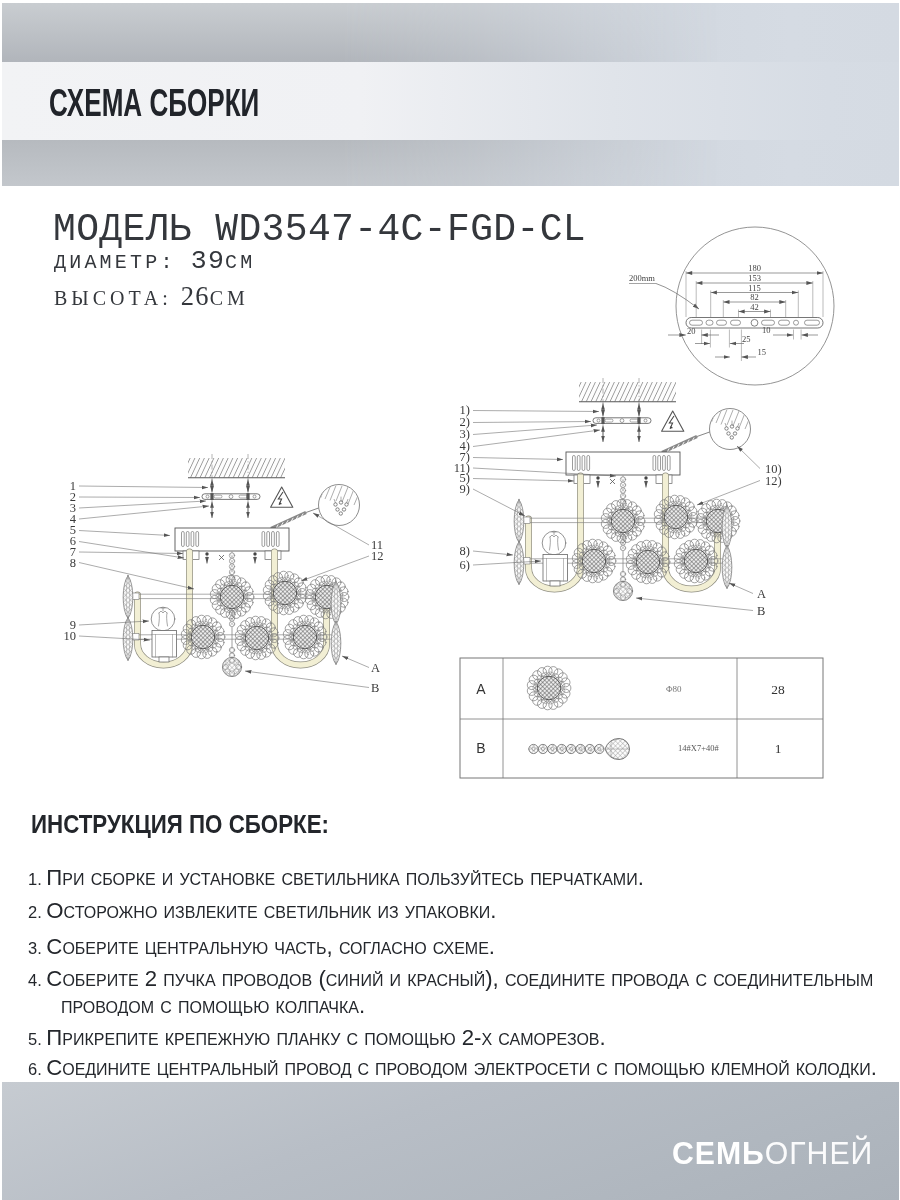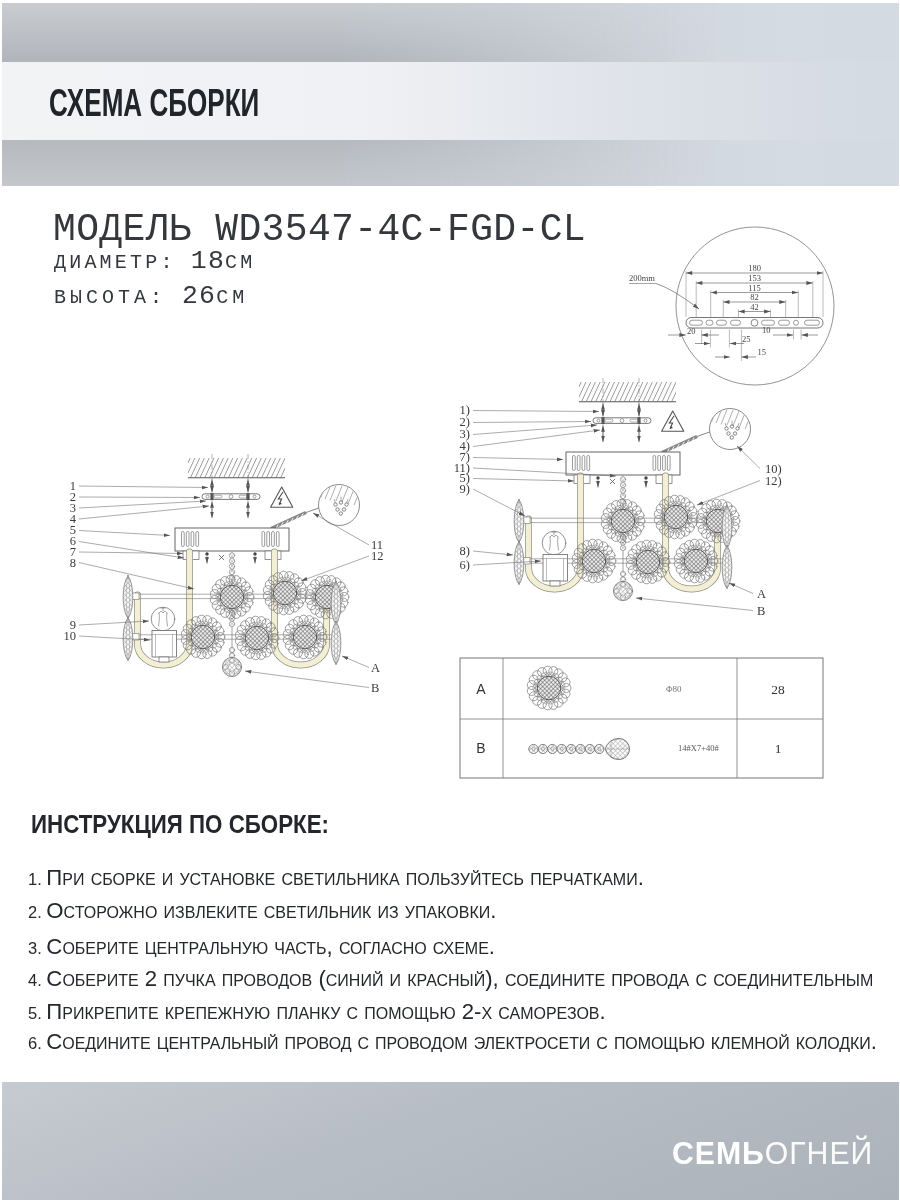--- a/index.html
+++ b/index.html
@@ -14,23 +14,23 @@
 <div class="abs" style="left:2px;top:3px;width:897px;height:59px;background:linear-gradient(180deg,#c9cdd1 0%,#b1b5bb 100%);-webkit-mask-image:linear-gradient(90deg,#000 0%,#000 38%,transparent 80%);mask-image:linear-gradient(90deg,#000 0%,#000 38%,transparent 80%);"></div>
 
 <div class="abs" style="left:2px;top:140px;width:897px;height:46px;background:linear-gradient(180deg,#b6babf 0%,#c3c7cc 100%);-webkit-mask-image:linear-gradient(90deg,#000 0%,#000 38%,transparent 80%);mask-image:linear-gradient(90deg,#000 0%,#000 38%,transparent 80%);"></div>
 
 <div class="abs" style="left:2px;top:62px;width:897px;height:78px;background:linear-gradient(90deg,#f2f3f5 0%,#f0f1f4 40%,#e0e4ea 68%,#d6dce4 92%,#d5dbe3 100%);"></div>
 
 <div class="abs" style="left:49px;top:81px;font-weight:bold;font-size:34px;letter-spacing:0;color:#21242a;transform:scale(0.767,1.13);transform-origin:left top;white-space:nowrap;">СХЕМА СБОРКИ</div>
 
 <div class="abs" style="left:53px;top:208px;font-family:'Liberation Mono',monospace;font-size:38px;letter-spacing:0.37px;color:#34373c;white-space:nowrap;">МОДЕЛЬ WD3547-4C-FGD-CL</div>
 
-<div class="abs" style="left:54px;top:246px;font-family:'Liberation Mono',monospace;font-size:20px;letter-spacing:3.2px;color:#34373c;white-space:nowrap;">ДИАМЕТР:&nbsp;<span style="font-size:26.5px;letter-spacing:1.2px;">18</span><span>СМ</span></div>
-
-<div class="abs" style="left:54px;top:281px;font-family:Liberation Mono, monospace;font-size:20px;letter-spacing:4px;color:#34373c;white-space:nowrap;">ВЫСОТА:&nbsp;<span style="font-size:26.5px;letter-spacing:1.2px;">26</span><span>СМ</span></div>
+<div class="abs" style="left:54px;top:246px;font-family:'Liberation Mono',monospace;font-size:20px;letter-spacing:3.2px;color:#34373c;white-space:nowrap;">ДИАМЕТР:&nbsp;<span style="font-size:26.5px;letter-spacing:1.2px;">39</span><span>СМ</span></div>
+
+<div class="abs" style="left:54px;top:281px;font-family:Liberation Serif, serif;font-size:20px;letter-spacing:4px;color:#34373c;white-space:nowrap;">ВЫСОТА:&nbsp;<span style="font-size:26.5px;letter-spacing:1.2px;">26</span><span>СМ</span></div>
 
 <svg class="abs" style="left:0;top:200px;" width="900" height="600" viewBox="0 200 900 600">
 <defs>
 <marker id="ae" markerWidth="7" markerHeight="5.2" refX="6.4" refY="2.6" orient="auto" markerUnits="userSpaceOnUse">
         <path d="M0,0.7 L6.4,2.6 L0,4.5 Z" fill="#555"></path>
       </marker>
 <marker id="as" markerWidth="7" markerHeight="5.2" refX="0.2" refY="2.6" orient="auto" markerUnits="userSpaceOnUse">
         <path d="M6.4,0.7 L0.2,2.6 L6.4,4.5 Z" fill="#555"></path>
       </marker>
 <pattern id="hc" width="4.3" height="4.3" patternUnits="userSpaceOnUse" patternTransform="rotate(25)">
@@ -351,21 +351,21 @@
 <div class="abs" style="left:31px;top:809px;font-weight:bold;font-size:24px;color:#23262b;transform:scale(0.93,1.1);transform-origin:left top;white-space:nowrap;">ИНСТРУКЦИЯ ПО СБОРКЕ:</div>
 
 <div class="abs" style="left:28px;top:867px;width:880px;font-size:22.2px;line-height:22px;color:#26292e;font-variant:small-caps;letter-spacing:0;color:#24272c;">
 
   <div style="margin-bottom:10px;"><span style="font-variant:normal;font-size:16.5px;">1. </span>При сборке и установке светильника пользуйтесь перчатками.</div>
 
   <div style="margin-bottom:13px;"><span style="font-variant:normal;font-size:16.5px;">2. </span>Осторожно извлеките светильник из упаковки.</div>
 
   <div style="margin-bottom:7px;"><span style="font-variant:normal;font-size:16.5px;">3. </span>Соберите центральную часть, согласно схеме.</div>
 
-  <div style="margin-bottom:8px;line-height:26px;"><span style="font-variant:normal;font-size:16.5px;">4. </span>Соберите 2 пучка проводов (синий и красный), соедините провода с соединительным<br></div>
+  <div style="margin-bottom:8px;line-height:26px;"><span style="font-variant:normal;font-size:16.5px;">4. </span>Соберите 2 пучка проводов (синий и красный), соедините провода с соединительным<br><span style="margin-left:33px;">проводом с помощью колпачка.</span></div>
 
   <div style="margin-bottom:7px;"><span style="font-variant:normal;font-size:16.5px;">5. </span>Прикрепите крепежную планку с помощью 2-х саморезов.</div>
 
   <div style="letter-spacing:-0.08px;white-space:nowrap;"><span style="font-variant:normal;font-size:16.5px;letter-spacing:0;">6. </span>Соедините центральный провод с проводом электросети с помощью клемной колодки.</div>
 </div>
 
 <div class="abs" style="left:2px;top:1082px;width:897px;height:118px;background:linear-gradient(160deg,#c6cbd1 0%,#b8bec6 40%,#b0b7bf 75%,#abb2ba 100%);"></div>
 
 <div class="abs" style="left:672px;top:1135px;font-size:31.5px;letter-spacing:1px;color:#ffffff;white-space:nowrap;transform:scaleX(0.96);transform-origin:left top;"><span style="font-weight:bold;">СЕМЬ</span><span style="font-weight:normal;opacity:0.95;">ОГНЕЙ</span></div>
 

